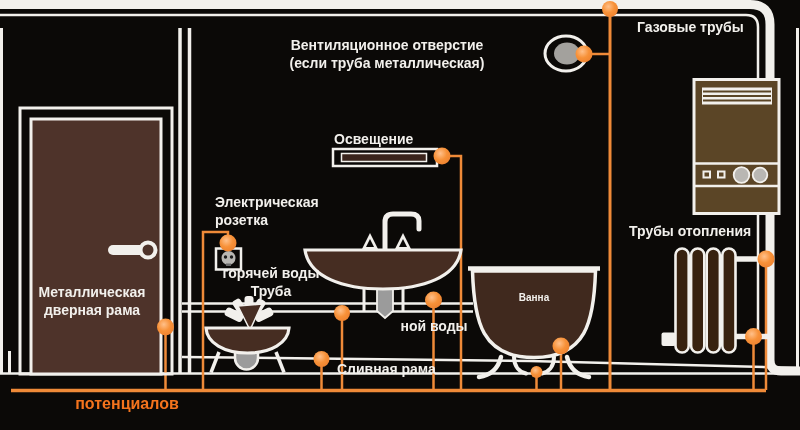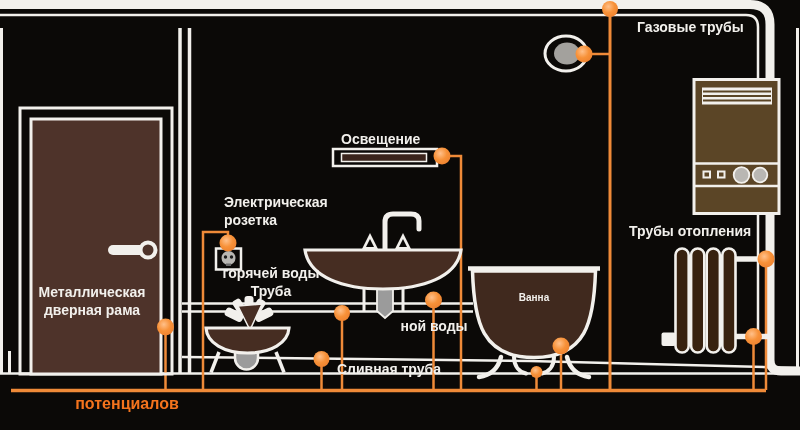--- a/index.html
+++ b/index.html
@@ -192,50 +192,54 @@
       <circle cx="321.5" cy="359" r="8"></circle>
       <circle cx="342" cy="313" r="8"></circle>
       <circle cx="433.5" cy="300" r="8.5"></circle>
       <circle cx="561" cy="346" r="8.5"></circle>
       <circle cx="536.5" cy="372" r="6"></circle>
       <circle cx="753.5" cy="336.5" r="8.5"></circle>
       <circle cx="766" cy="259" r="8.5"></circle>
     </g>
   </svg>
 
+  <div class="lbl center" style="left:286px;top:36px;width:202px;">
+    <span>Вентиляционное отверстие</span>
+    <span>(если труба металлическая)</span>
+  </div>
 
   <div class="lbl" style="left:617px;top:18px;padding-left:20px;">
     <span>Газовые трубы</span>
   </div>
 
-  <div class="lbl" style="left:341px;top:130px;">
+  <div class="lbl" style="left:334px;top:130px;">
     <span>Освещение</span>
   </div>
 
-  <div class="lbl" style="left:224px;top:193px;">
+  <div class="lbl" style="left:215px;top:193px;">
     <span>Электрическая</span>
     <span>розетка</span>
   </div>
 
   <div class="lbl center" style="left:221px;top:264px;width:100px;">
     <span>горячей воды</span>
     <span>Труба</span>
   </div>
 
   <div class="lbl center" style="left:22px;top:283px;width:140px;">
     <span>Металлическая</span>
     <span>дверная рама</span>
   </div>
 
   <div class="lbl center" style="left:384px;top:317px;width:100px;">
     <span>ной воды</span>
   </div>
 
   <div class="lbl" style="left:337px;top:360px;">
-    <span>Сливная труба</span>
+    <span>Сливная рама</span>
   </div>
 
   <div class="lbl center bath-lbl" style="left:503px;top:289px;width:62px;">
     <span>Ванна</span>
   </div>
 
   <div class="lbl" style="left:629px;top:222px;">
     <span>Трубы отопления</span>
   </div>
 

